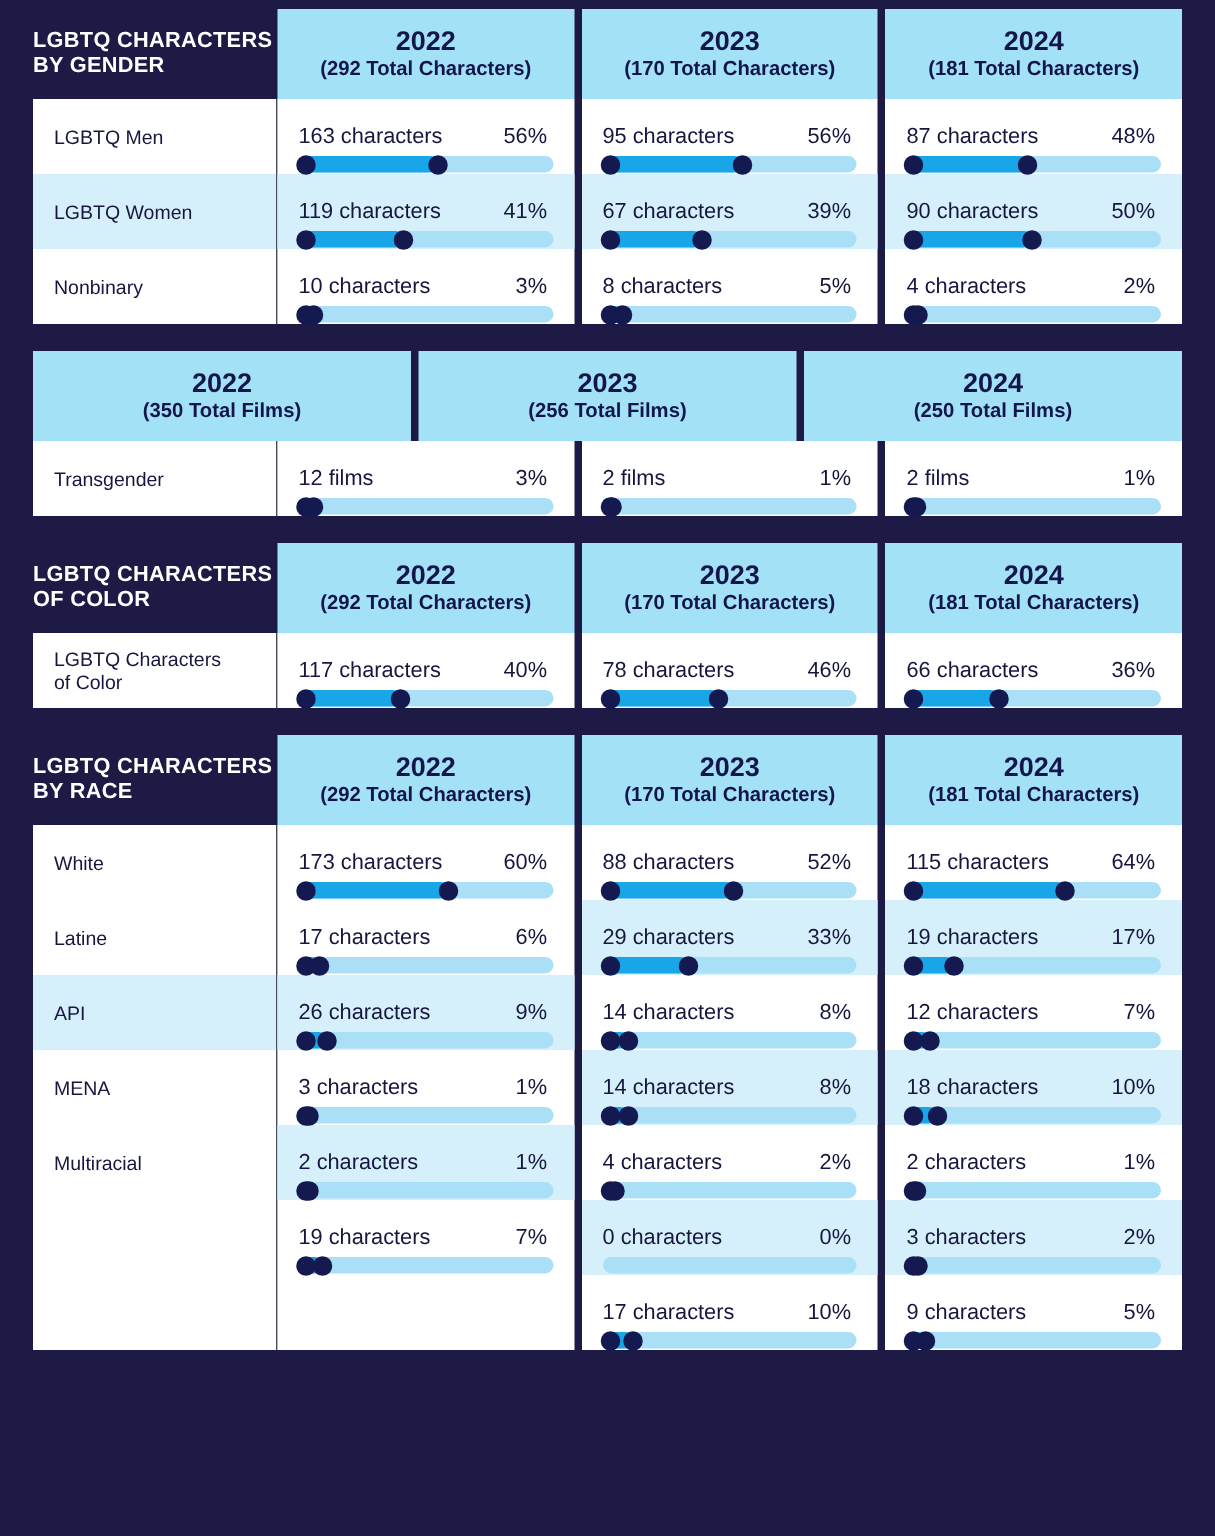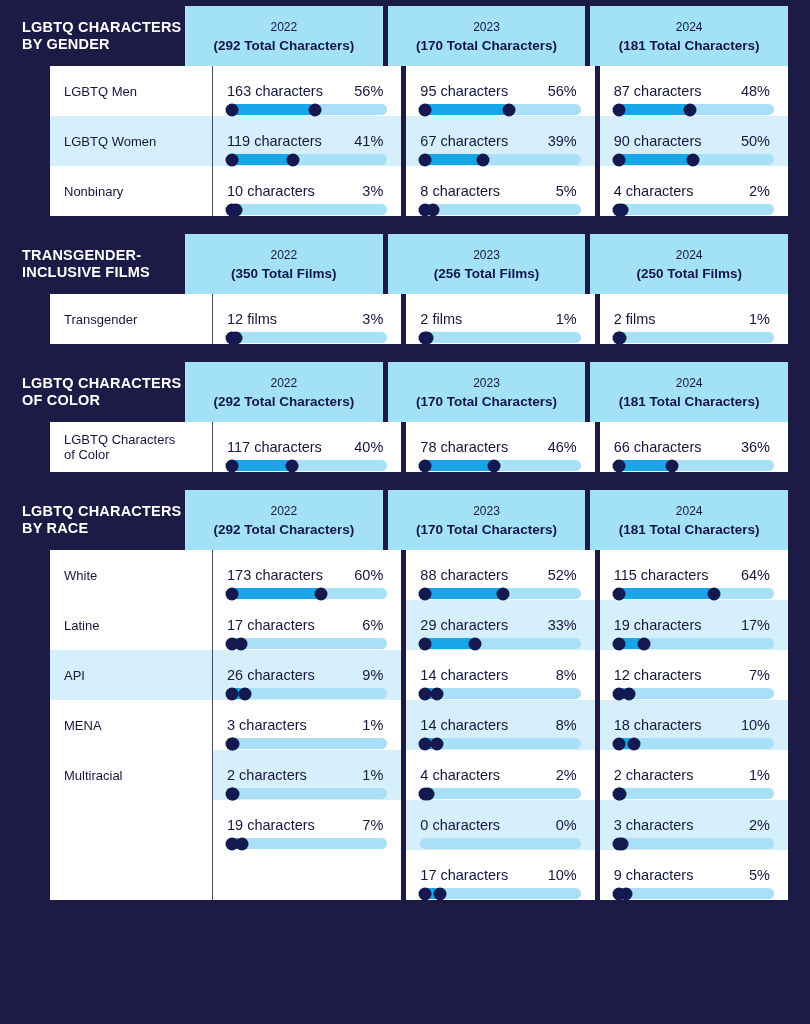--- a/index.html
+++ b/index.html
@@ -58,35 +58,34 @@
     background: #a3e1f7;
     color: #14154a;
     display: flex;
     flex-direction: column;
     align-items: center;
     justify-content: center;
     text-align: center;
     padding: 4px 2px;
   }
   .year-head .yr {
-    font-weight: normal;
-    font-size: 12px;
+    font-weight: bold;
+    font-size: 18px;
     line-height: 19px;
   }
   .year-head .tot {
     font-weight: bold;
     font-size: 13.5px;
     line-height: 17px;
   }
 
   
   .section-body {
     display: flex;
     align-items: stretch;
-    margin-left: 28px;
   }
 
   .label-col {
     width: 163px;
     flex: 0 0 163px;
     background: #ffffff;
     border-right: 1.5px solid #4a4a5e;
   }
 
   .row-label {
@@ -310,24 +309,20 @@
                   <div class="knob start"></div>
                   <div class="knob end" style="left: calc(1.86% + 5px);"></div>
                 </div>
               </div>
             </div>
           </div>
         </div>
       </div>
       <div class="section">
         <div class="section-head">
-          <div class="section-title">
-            <span>TRANSGENDER-</span>
-            <span>INCLUSIVE FILMS</span>
-          </div>
           <div class="year-heads">
             <div class="year-head">
               <div class="yr">2022</div>
               <div class="tot">(350 Total Films)</div>
             </div>
             <div class="year-head">
               <div class="yr">2023</div>
               <div class="tot">(256 Total Films)</div>
             </div>
             <div class="year-head">

